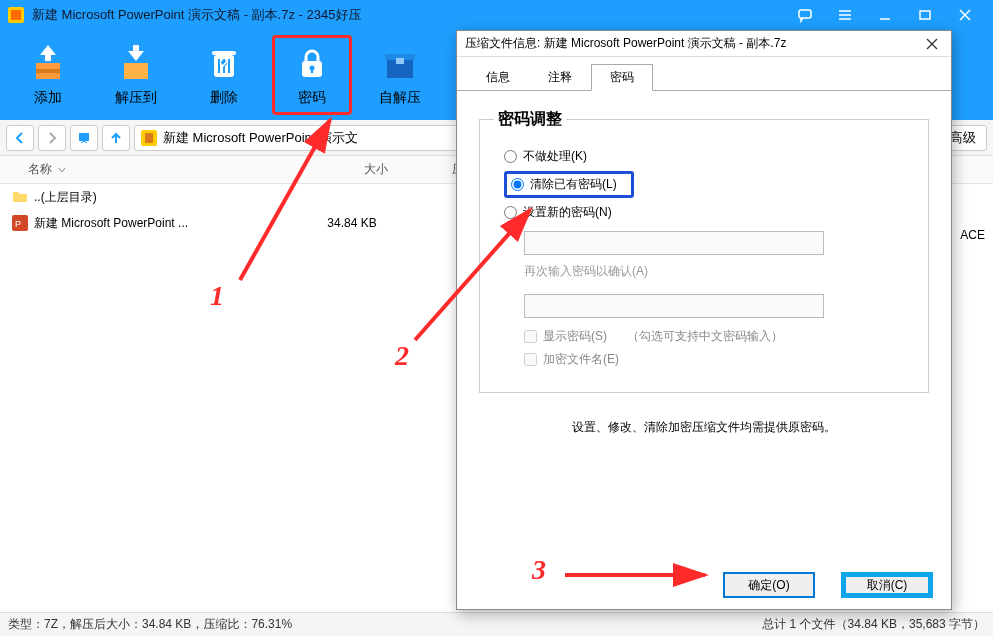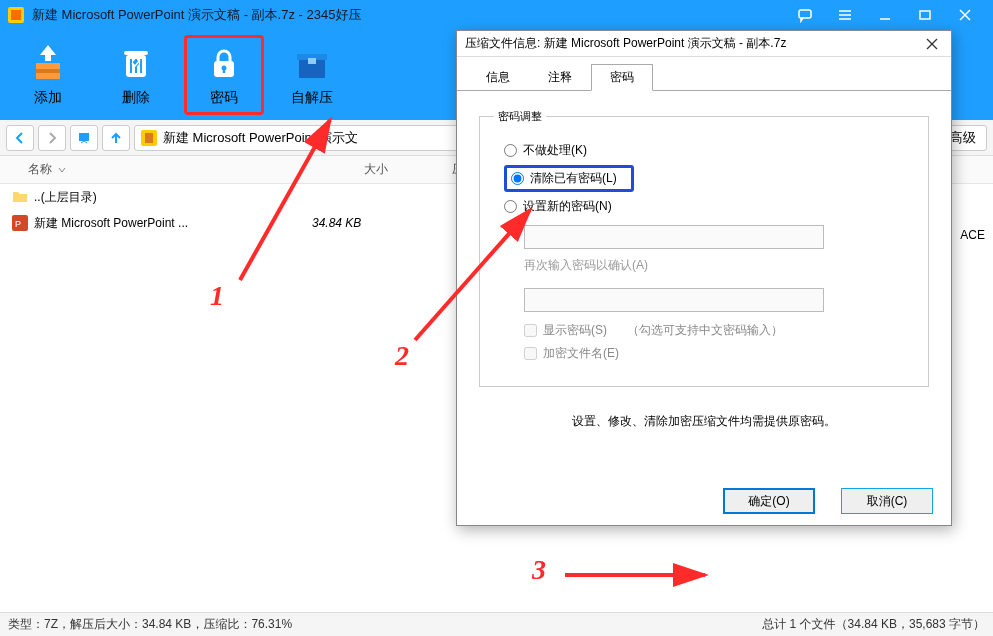--- a/index.html
+++ b/index.html
@@ -24,50 +24,50 @@
 
 .table-head { height: 28px; background: #fafafa; border-bottom: 1px solid #e5e5e5; display: flex; align-items: center; padding-left: 28px; font-size: 12px; color: #555; }
 .col-name { width: 280px; display: flex; align-items: center; gap: 6px; }
 .col-size { width: 100px; text-align: right; padding-right: 20px; }
 .col-csize { width: 80px; text-align: right; }
 
 .file-list { background: #fff; }
 .file-row { height: 26px; display: flex; align-items: center; padding-left: 12px; font-size: 12px; cursor: pointer; }
 .file-row .fico { width: 16px; height: 16px; margin-right: 6px; }
 .file-row .fname { width: 278px; }
-.file-row .fsize { width: 100px; text-align: left; padding-right: 20px; font-style: italic; }
+.file-row .fsize { width: 100px; text-align: center; padding-right: 20px; }
 .file-row .fcsize { width: 80px; text-align: right; }
 
 .statusbar { position: absolute; bottom: 0; left: 0; right: 0; height: 24px; background: #f5f5f5; border-top: 1px solid #ddd; display: flex; align-items: center; padding: 0 8px; font-size: 12px; color: #333; }
 .statusbar .left { flex: 1; }
 
-.dialog { position: absolute; top: 30px; left: 456px; width: 496px; height: 496px; background: #fff; border: 1px solid #888; box-shadow: 2px 4px 14px rgba(0,0,0,.3); display: flex; flex-direction: column; }
+.dialog { position: absolute; top: 30px; left: 456px; width: 496px; height: 580px; background: #fff; border: 1px solid #888; box-shadow: 2px 4px 14px rgba(0,0,0,.3); display: flex; flex-direction: column; }
 .dlg-title { height: 26px; display: flex; align-items: center; padding: 0 8px; font-size: 12px; border-bottom: 1px solid #ddd; }
 .dlg-title .t { flex: 1; }
 .dlg-title .x { width: 22px; height: 22px; display: flex; align-items: center; justify-content: center; cursor: pointer; }
 
 .dlg-tabs { height: 30px; display: flex; align-items: flex-end; padding-left: 10px; border-bottom: 1px solid #aaa; margin-top: 4px; }
 .dlg-tab { padding: 4px 18px; border: 1px solid transparent; cursor: pointer; font-size: 12px; position: relative; top: 1px; }
 .dlg-tab.active { border: 1px solid #aaa; border-bottom: 1px solid #fff; background: #fff; }
 
 .dlg-body { flex: 1; padding: 18px 22px; position: relative; }
 .fieldset { border: 1px solid #ccc; padding: 12px 14px 18px; }
-.fieldset legend { font-size: 11px; padding: 0 4px; }
+.fieldset legend { font-size: 16px; padding: 0 4px; font-weight: bold; }
 .radio-row { display: flex; margin: 6px 0 6px 10px; font-size: 12px; }
 .radio-row input { margin-right: 6px; }
 .radio-highlight { border: 3px solid #1d4ed8; padding: 2px 14px 2px 4px; border-radius: 3px; display: inline-flex; align-items: center; }
 .pwd-group { margin-left: 30px; margin-top: 6px; }
 .pwd-input { width: 300px; height: 24px; border: 1px solid #bbb; margin: 4px 0; padding: 0 4px; }
 .hint { font-size: 12px; color: #999; margin: 4px 0 10px; }
 .check-row { display: flex; align-items: center; margin: 6px 0; font-size: 12px; color: #888; gap: 6px; }
 .check-row .side { margin-left: 14px; }
 .notice { text-align: center; font-size: 12px; margin-top: 26px; }
 
 .dlg-footer { height: 48px; display: flex; align-items: center; justify-content: flex-end; gap: 26px; padding: 0 18px; }
-.btn { width: 92px; height: 26px; border: 1px solid #0ea5e9; background: #efefef; cursor: pointer; font-size: 12px; }
+.btn { width: 92px; height: 26px; border: 5px solid #0ea5e9; background: #efefef; cursor: pointer; font-size: 12px; }
 .btn.primary { border: 2px solid #0078d7; }
 
 
 .ann-num { position: absolute; color: #ff2a2a; font-size: 28px; font-style: italic; font-weight: bold; font-family: "Times New Roman", serif; }
 .arrow-svg { position: absolute; pointer-events: none; }
 </style>
 </head>
 <body>
 
 <div class="titlebar">
@@ -112,20 +112,29 @@
 <div class="toolbar">
   <div class="tool-btn">
     <div class="ico">
         <svg width="40" height="40" viewBox="0 0 40 40">
           <path d="M20 2l-8 10h5v6h6v-6h5z" fill="#fff"></path>
           <rect x="8" y="20" width="24" height="16" fill="#ff9a3c"></rect>
           <rect x="8" y="26" width="24" height="4" fill="#d97a1c"></rect>
         </svg>
       </div>
     <span class="lbl">添加</span>
+  </div>
+  <div class="tool-btn">
+    <div class="ico">
+        <svg width="40" height="40" viewBox="0 0 40 40">
+          <rect x="8" y="20" width="24" height="16" fill="#ffb347"></rect>
+          <path d="M20 18l-8-10h5V2h6v6h5z" fill="#fff"></path>
+        </svg>
+      </div>
+    <span class="lbl">解压到</span>
   </div>
   <div class="tool-btn">
     <div class="ico">
         <svg width="36" height="36" viewBox="0 0 36 36">
           <rect x="8" y="10" width="20" height="22" rx="3" fill="#fff"></rect>
           <rect x="6" y="6" width="24" height="4" rx="2" fill="#fff"></rect>
           <path d="M13 14v14M18 14v14M23 14v14" stroke="#1e9fff" stroke-width="2"></path>
           <circle cx="18" cy="18" r="3" fill="#1e9fff"></circle>
           <path d="M14 18l3 3 5-6" stroke="#fff" stroke-width="1.5" fill="none"></path>
         </svg>

